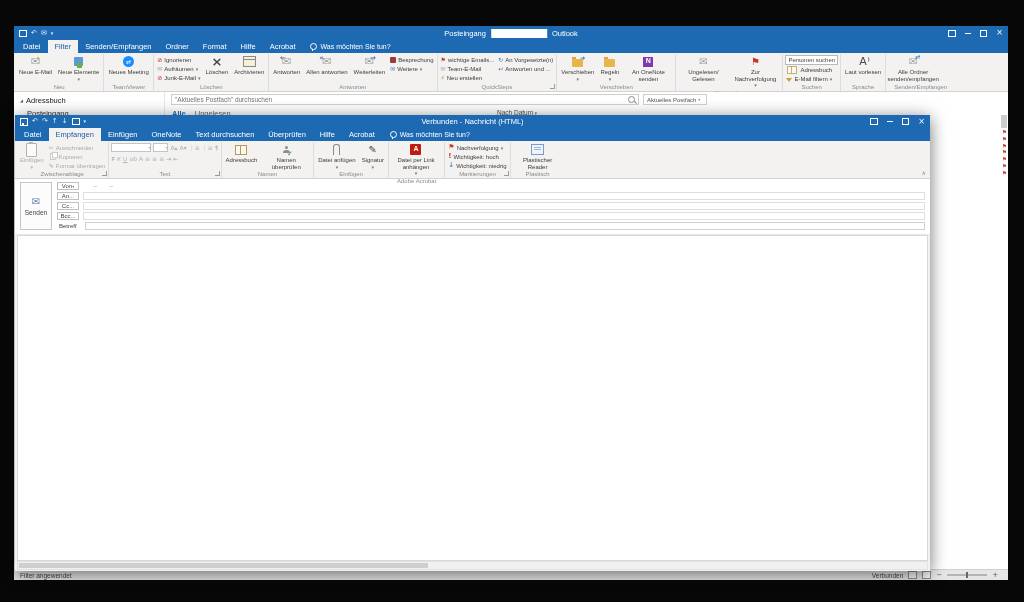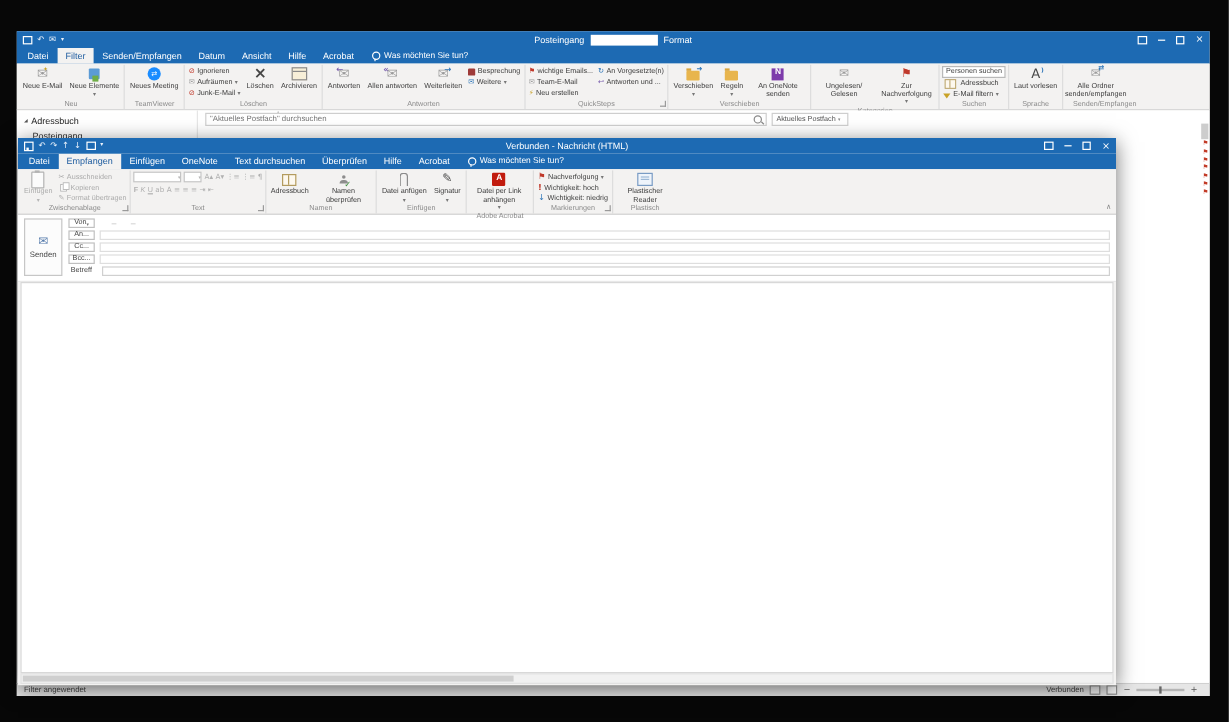--- a/index.html
+++ b/index.html
@@ -170,36 +170,36 @@
   <div class="tbar">
     <div class="qat">
       <span class="appsq"></span>
       <span class="g qic i-undo"></span>
       <span class="g qic i-env"></span>
       <span class="g qic i-caret" style="font-size:5px"></span>
     </div>
     <div class="ttl">
       <span>Posteingang</span>
       <span class="redact"></span>
-      <span>Format</span>
+      <span>Outlook</span>
     </div>
     <div class="wbtns">
       <span class="wb-ribopt"></span>
       <span class="wb-min"></span>
       <span class="wb-max"></span>
       <span class="g wb-close">×</span>
     </div>
   </div>
 
   <div class="trow">
     <div class="tab">Datei</div>
     <div class="tab active">Filter</div>
     <div class="tab">Senden/Empfangen</div>
-    <div class="tab">Datum</div>
-    <div class="tab">Ansicht</div>
+    <div class="tab">Ordner</div>
+    <div class="tab">Format</div>
     <div class="tab">Hilfe</div>
     <div class="tab">Acrobat</div>
     <div class="tellme">
       <span class="bulb"></span>
       <span>Was möchten Sie tun?</span>
     </div>
   </div>
 
   <div class="ribbon">
     <div class="rg">
@@ -433,20 +433,25 @@
     <div class="pane">
       <div class="searchrow">
         <div class="searchbox">
           <input placeholder="&quot;Aktuelles Postfach&quot; durchsuchen" style="">
           <span class="mag"></span>
         </div>
         <div class="scope">
           <span>Aktuelles Postfach</span>
           <span class="g" style="font-size:4px;color:#888">▾</span>
         </div>
+      </div>
+      <div class="filterrow">
+        <span class="f-alle">Alle</span>
+        <span class="f-ungelesen">Ungelesen</span>
+        <span class="f-sort dd">Nach Datum</span>
       </div>
       <div class="listarea">
         <span class="vthumb"></span>
         <span class="flags">
           <span class="g i-flag"></span>
           <span class="g i-flag"></span>
           <span class="g i-flag"></span>
           <span class="g i-flag"></span>
           <span class="g i-flag"></span>
           <span class="g i-flag"></span>

